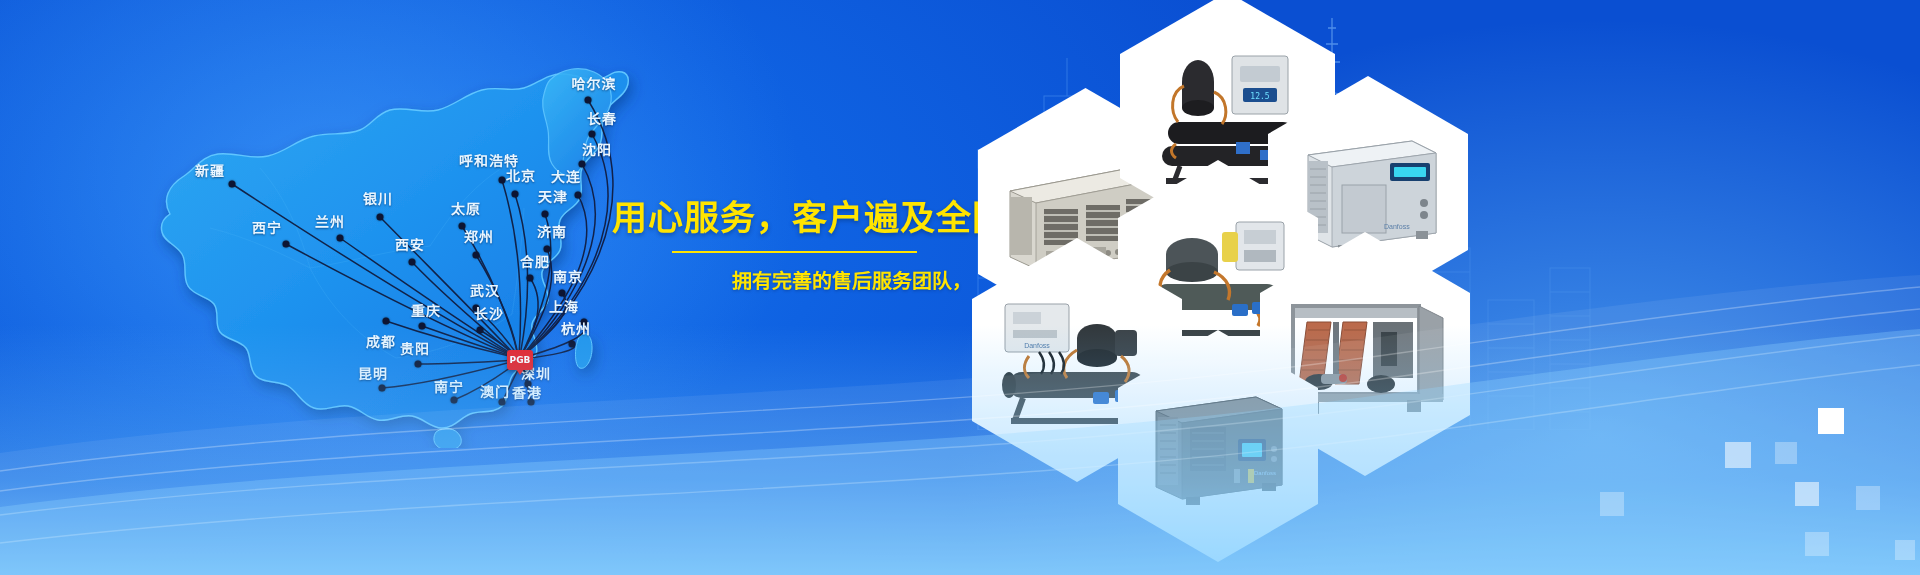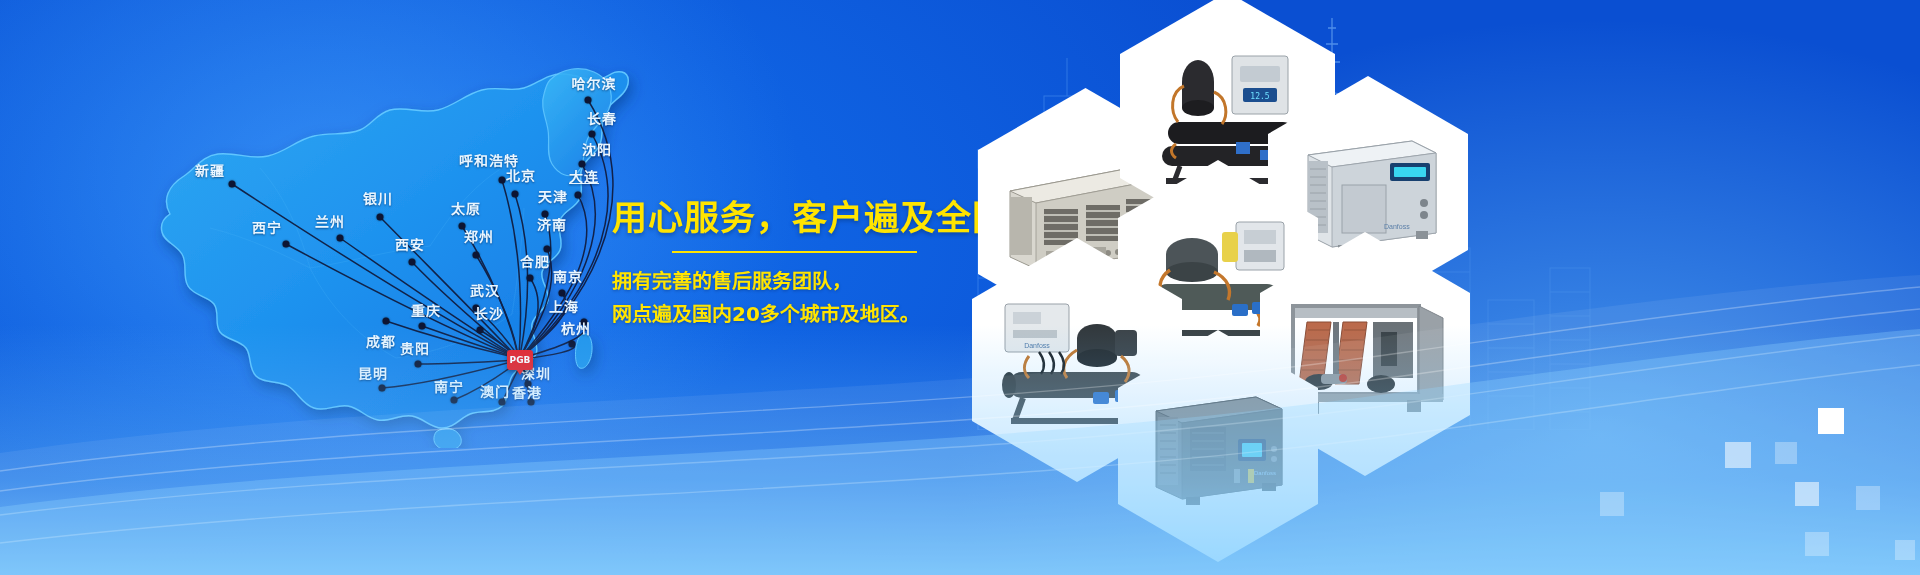--- a/index.html
+++ b/index.html
@@ -98,21 +98,21 @@
   .rule{
     margin:13px 0 12px 60px;
     width:245px;height:2px;
     background:#ffe400;
   }
   .sub{
     color:#ffe400;
     font-size:20px;
     font-weight:700;
     line-height:1.65;
-    text-align:left;
+    text-align:right;
     white-space:nowrap;
     text-shadow:0 1px 3px rgba(0,35,90,.4);
   }
 
   
   .hexgrid{position:absolute;left:950px;top:0;width:970px;height:575px;}
   .hex{
     position:absolute;
     background:#ffffff;
     -webkit-clip-path:polygon(50% 0%,100% 25%,100% 75%,50% 100%,0% 75%,0% 25%);
@@ -345,27 +345,27 @@
         <div class="dot" style="left: 421px; top: 384px;"></div>
       </div>
 
     <div id="city-labels">
         <div class="city" style="left: 100px; top: 152px;">新疆</div>
         <div class="city" style="left: 484px; top: 65px;">哈尔滨</div>
         <div class="city" style="left: 492px; top: 100px;">长春</div>
         <div class="city" style="left: 487px; top: 131px;">沈阳</div>
         <div class="city" style="left: 379px; top: 142px;">呼和浩特</div>
         <div class="city" style="left: 411px; top: 157px;">北京</div>
-        <div class="city" style="left: 474px; top: 158px; text-decoration: underline;">大连</div>
+        <div class="city" style="left: 456px; top: 158px;">大连</div>
         <div class="city" style="left: 443px; top: 178px;">天津</div>
         <div class="city" style="left: 268px; top: 180px;">银川</div>
         <div class="city" style="left: 356px; top: 190px;">太原</div>
         <div class="city" style="left: 220px; top: 203px;">兰州</div>
         <div class="city" style="left: 157px; top: 209px;">西宁</div>
-        <div class="city" style="left: 442px; top: 206px;">济南</div>
+        <div class="city" style="left: 442px; top: 213px;">济南</div>
         <div class="city" style="left: 300px; top: 226px;">西安</div>
         <div class="city" style="left: 369px; top: 218px;">郑州</div>
         <div class="city" style="left: 425px; top: 243px; text-align: center;">合肥</div>
         <div class="city" style="left: 458px; top: 258px;">南京</div>
         <div class="city" style="left: 375px; top: 272px;">武汉</div>
         <div class="city" style="left: 316px; top: 292px;">重庆</div>
         <div class="city" style="left: 271px; top: 287px; margin-top: 36px;">成都</div>
         <div class="city" style="left: 379px; top: 295px;">长沙</div>
         <div class="city" style="left: 454px; top: 288px; text-align: right;">上海</div>
         <div class="city" style="left: 466px; top: 310px;">杭州</div>
@@ -379,21 +379,20 @@
 
     <div class="hub-badge" id="hub-badge" style="left: 410px; top: 342px;">
       <span>PGB</span>
     </div>
   </div>
 
   <div class="copy">
     <div class="headline">用心服务，客户遍及全国</div>
     <div class="rule"></div>
     <div class="sub">拥有完善的售后服务团队，</div>
-    <div class="sub">网点遍及国内20多个城市及地区。</div>
   </div>
 
   <div class="hexgrid">
 
     <div class="hex" style="left:28px;top:88px;width:215px;height:248px;">
       <div class="inner">
         <svg width="180" height="130" viewBox="0 0 180 130">
           <g>
             <polygon points="14,44 150,18 176,30 176,104 40,122 14,110" fill="#d9d7cf" stroke="#9a988f" stroke-width="1"></polygon>
             <polygon points="14,44 150,18 176,30 40,56" fill="#eceae3" stroke="#9a988f" stroke-width="1"></polygon>

